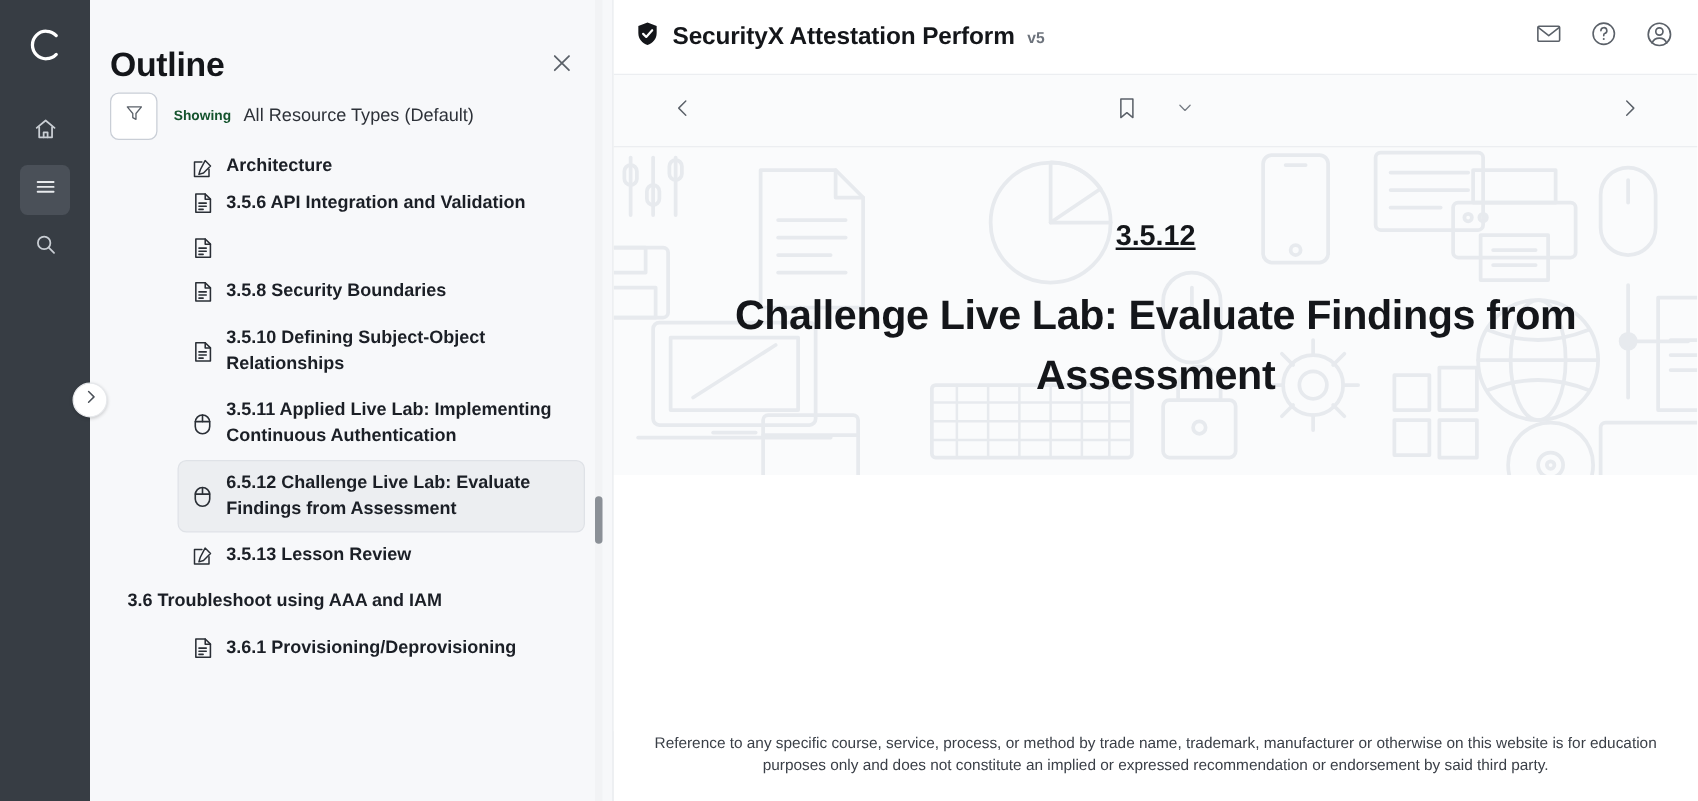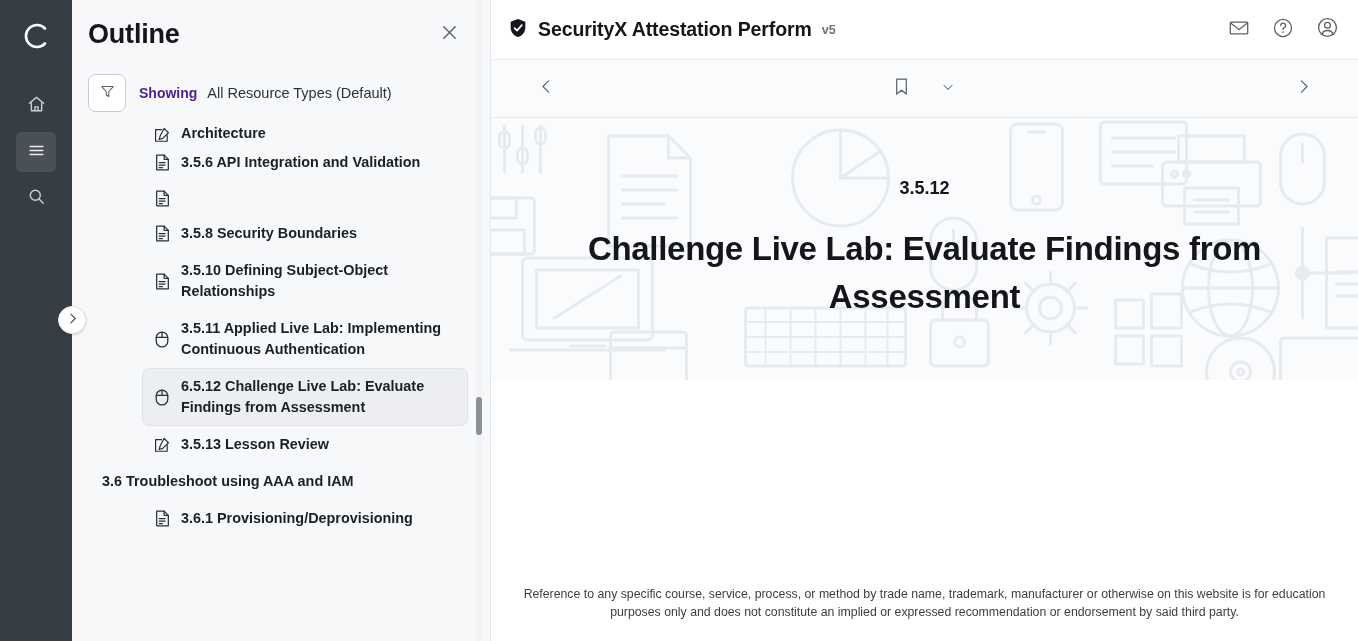--- a/index.html
+++ b/index.html
@@ -30,40 +30,40 @@
   .rail-btn.active { background: #4a5058; }
 
   
   .outline {
     width: 419px; flex: 0 0 419px; height: 641px;
     background: #f7f8fa; border-right: 1px solid #e3e6ea;
     position: relative; display: flex; flex-direction: column;
   }
   .outline-head {
     height: 68px; flex: 0 0 68px;
-    display: flex; align-items: center; padding: 0 26px 0 16px; gap: 16px;
+    display: flex; align-items: flex-end; padding: 0 26px 0 16px; gap: 16px;
   }
   .outline-title {
     font-size: 27px; font-weight: bold; color: #14161a;
     letter-spacing: -0.2px; flex: 1;
   }
   .close-btn {
     width: 30px; height: 30px; display: flex; align-items: center;
     justify-content: center; cursor: pointer;
   }
   .filter-row {
     display: flex; align-items: center; gap: 13px;
     padding: 6px 16px 12px 16px; flex: 0 0 auto;
   }
   .filter-btn {
     width: 38px; height: 38px; border: 1px solid #c9ced6; border-radius: 7px;
     background: #ffffff; display: flex; align-items: center; justify-content: center;
     cursor: pointer; flex: 0 0 38px;
   }
-  .filter-label { font-size: 14px; font-weight: bold; color: #4c1d95; }
+  .filter-label { font-size: 11px; font-weight: bold; color: #14532d; }
   .filter-value { font-size: 14.5px; color: #2d3138; margin-left: -3px; }
 
   .outline-scroll {
     flex: 1 1 auto; position: relative; overflow: hidden;
     padding: 0 22px 0 12px;
   }
   .outline-list { position: relative; margin-top: -14px; }
 
   .oitem {
     display: flex; align-items: center; gap: 11px;
@@ -144,21 +144,21 @@
     flex: 0 0 262px; position: relative; overflow: hidden;
     background: #fafbfc;
     display: flex; flex-direction: column; align-items: center;
     justify-content: center;
   }
   .banner-pattern {
     position: absolute; inset: 0; opacity: 1;
   }
   .banner-inner { position: relative; z-index: 2; text-align: center; width: 100%; padding: 0 40px; }
   .banner-num {
-    font-size: 18px; font-weight: bold; color: #14161a; margin-bottom: 26px;
+    font-size: 23px; font-weight: bold; color: #14161a; margin-bottom: 26px; text-decoration: underline;
   }
   .banner-title {
     font-size: 33px; font-weight: bold; color: #14161a;
     line-height: 48px; letter-spacing: -0.3px;
   }
   .content-body { flex: 1 1 auto; background: #ffffff; }
   .footer-note {
     padding: 0 30px 20px 30px; text-align: center;
     font-size: 12.3px; color: #3a3f47; line-height: 18px;
   }

